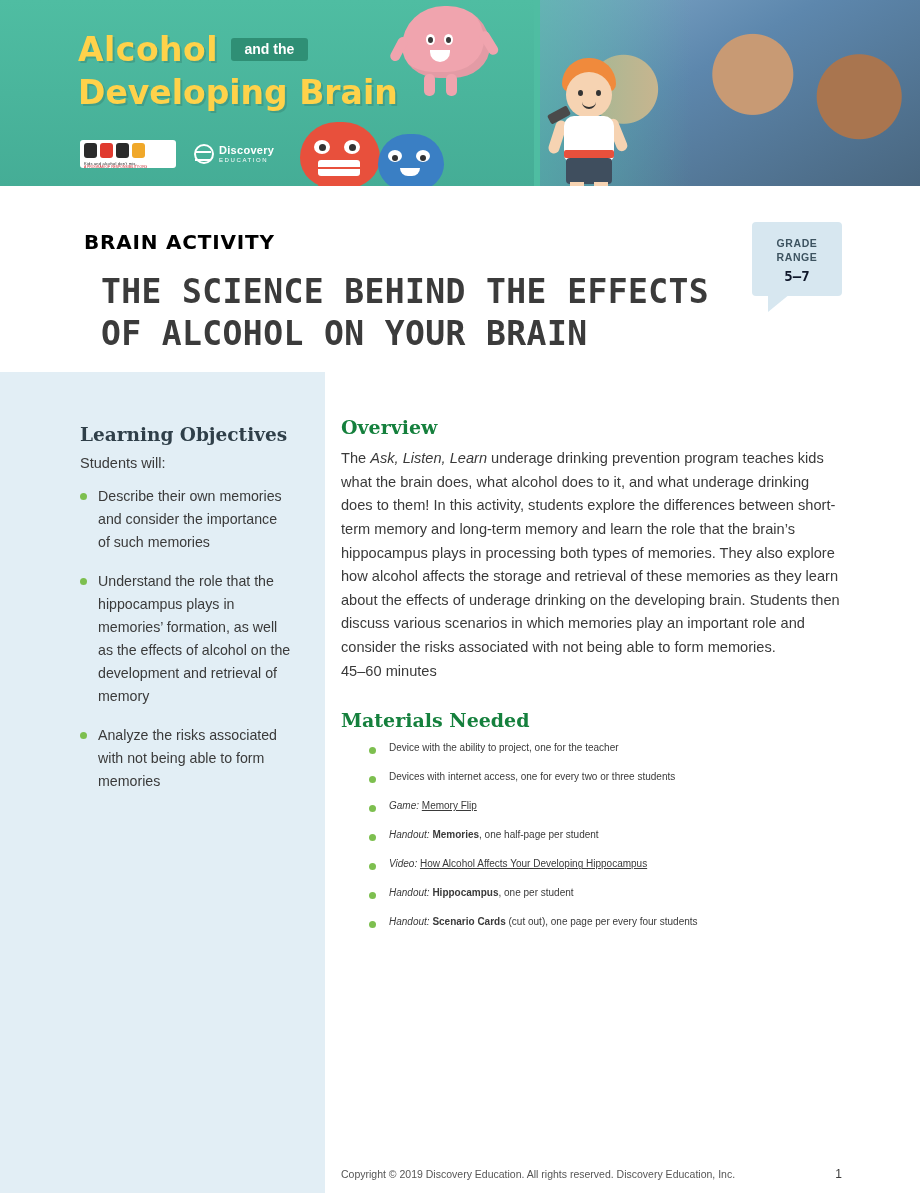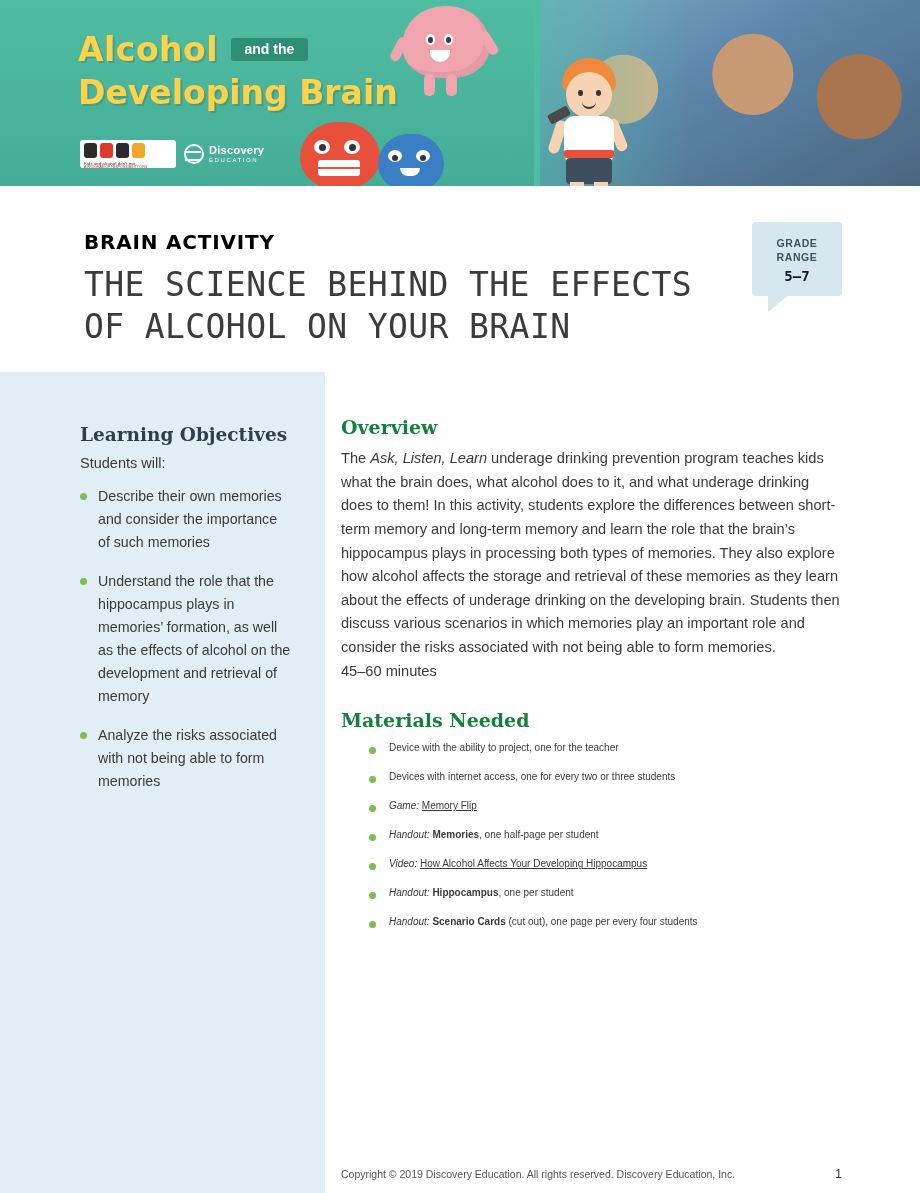--- a/index.html
+++ b/index.html
@@ -81,21 +81,21 @@
     font-family: "DejaVu Sans", sans-serif;
     font-weight: 700;
     font-size: 33px;
     color: #ffd24a;
     margin-top: 4px;
     text-shadow: 2px 2px 0 rgba(0,0,0,.12);
   }
   .logos {
     position:absolute;
     left: 80px; top: 140px;
-    display:flex; align-items:center; gap:8px;
+    display:flex; align-items:center; gap:18px;
   }
   .all-logo {
     width: 96px; height: 28px;
     background: #ffffff;
     border-radius: 3px;
     position: relative;
     overflow: hidden;
   }
   .all-logo .faces {
     position:absolute; left:4px; top:3px;
@@ -208,26 +208,26 @@
   .eyebrow {
     color: #000000;
     font-family: "DejaVu Sans", sans-serif;
     font-weight: 700;
     font-size: 20px;
     letter-spacing: .8px;
     margin: 0 0 10px 0;
   }
   .main-title {
     font-family: "DejaVu Sans Mono", monospace;
-    font-weight: 400;
+    font-weight: 700;
     font-size: 33px;
     line-height: 1.28;
     letter-spacing: .4px;
     color: #3b3b3b;
-    margin: 0;
+    margin: 17px;
     max-width: 620px;
     text-transform: uppercase;
   }
   .grade-badge {
     position: absolute;
     right: 78px; top: 36px;
     width: 90px;
     background: #d7e7f0;
     border-radius: 4px;
     padding: 14px 10px 12px 10px;

